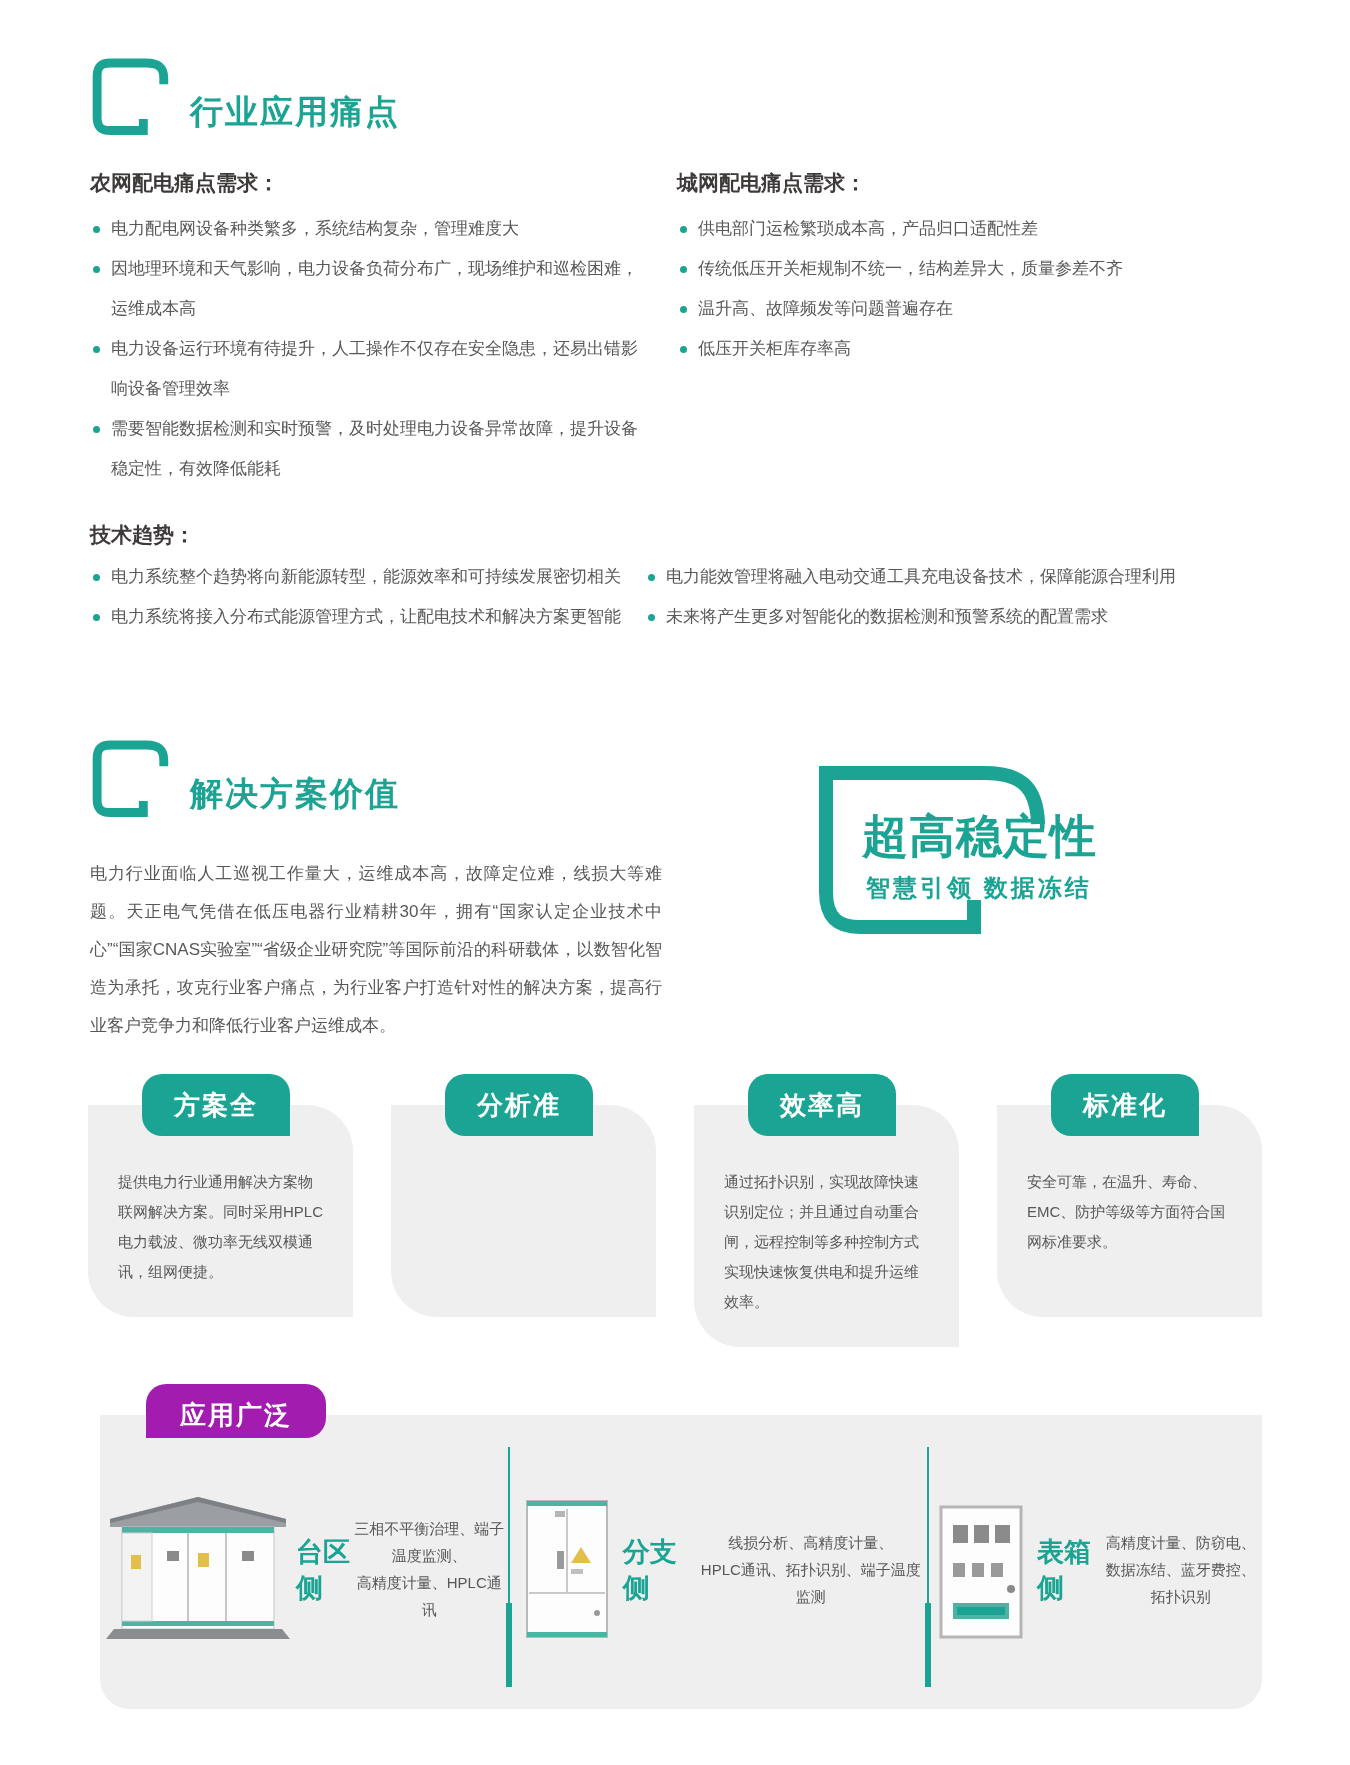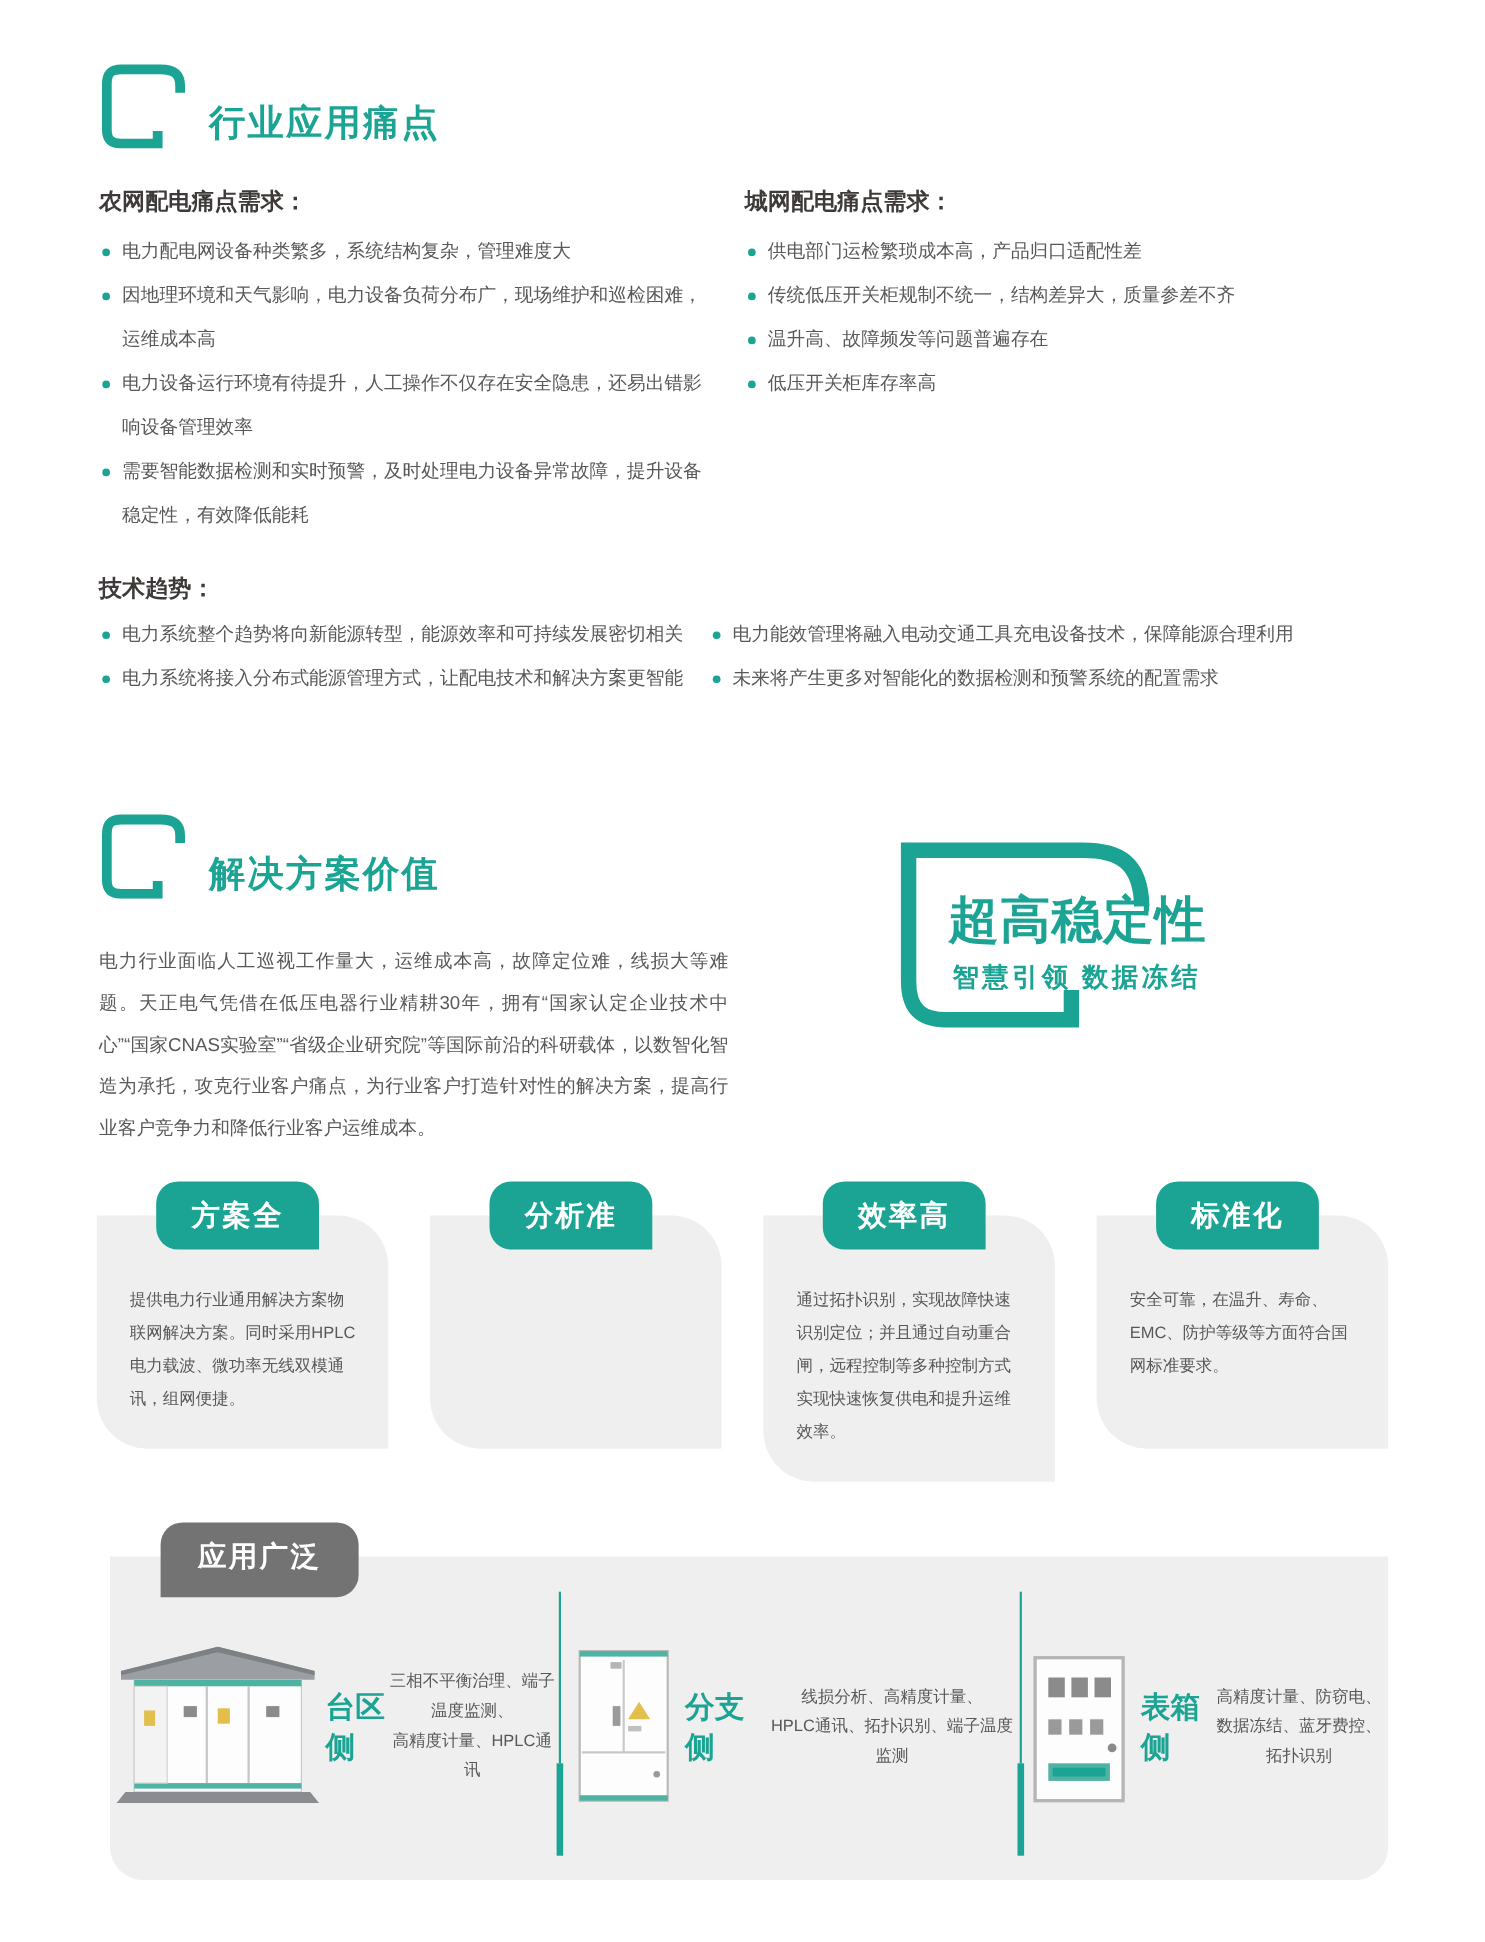--- a/index.html
+++ b/index.html
@@ -42,22 +42,22 @@
         padding:62px 26px 30px 30px;min-height:120px;}
   .card-badge{position:absolute;top:-31px;left:54px;height:62px;line-height:62px;padding:0 32px;
               background:#1BA493;color:#fff;font-size:26px;font-weight:bold;letter-spacing:2px;
               border-radius:20px 20px 0 20px;}
   .card-text{font-size:15px;line-height:30px;color:#595757;}
 
   
   .apps{position:relative;margin:68px 88px 0 100px;}
   .apps-panel{background:#EFEFEF;border-radius:0 0 30px 30px;height:264px;display:flex;
               position:relative;padding-top:30px;}
-  .apps-badge{position:absolute;top:-31px;left:46px;height:68px;line-height:62px;padding:0 34px;
-              background:#737373;color:#fff;font-size:26px;font-weight:bold;letter-spacing:2px;
+  .apps-badge{position:absolute;top:-31px;left:46px;height:54px;line-height:62px;padding:0 34px;
+              background:#a21caf;color:#fff;font-size:26px;font-weight:bold;letter-spacing:2px;
               border-radius:20px 20px 20px 0;z-index:2;}
   .app-col{display:flex;flex-direction:row;align-items:center;justify-content:flex-end;
            padding-bottom:16px;}
   .app-col.c1{width:35%;} .app-col.c2{width:36%;} .app-col.c3{width:29%;}
   .app-icon{height:148px;display:flex;align-items:flex-end;justify-content:center;}
   .app-title{font-size:27px;font-weight:bold;color:#1BA493;margin:8px 0 6px;}
   .app-desc{font-size:15px;line-height:27px;color:#595757;text-align:center;}
   .divider-thin{position:absolute;top:32px;width:2px;height:156px;background:#1BA493;}
   .divider-bar{position:absolute;top:188px;width:6px;height:84px;background:#1BA493;margin-left:-2px;}
   .d1{left:35.1%;} .d2{left:71.2%;}

